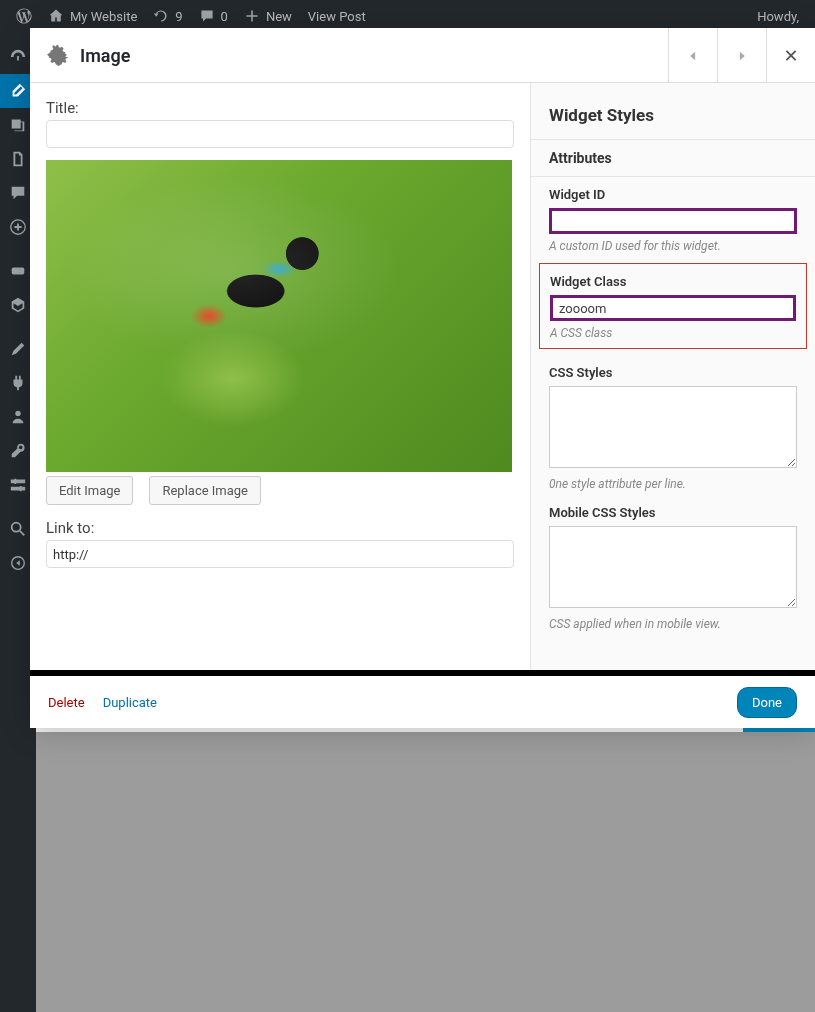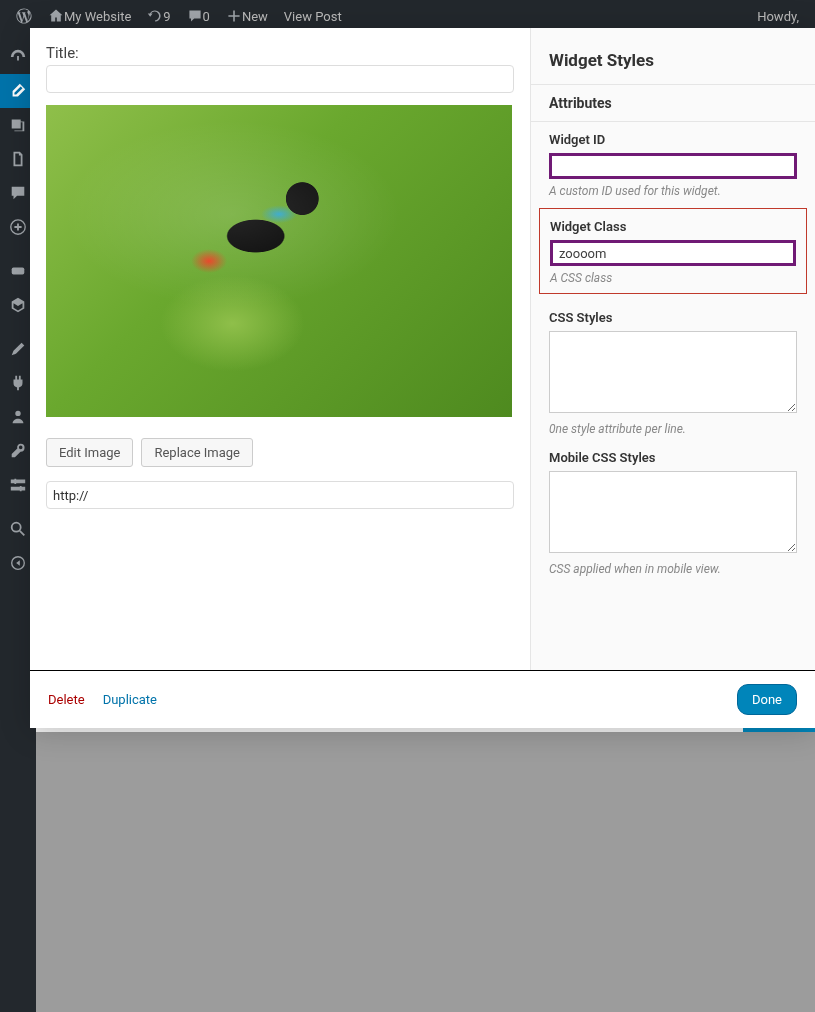--- a/index.html
+++ b/index.html
@@ -1,18 +1,18 @@
 <!DOCTYPE html>
 <html><head>
 <meta charset="utf-8">
 <style>
 *{box-sizing:border-box;margin:0;padding:0;font-family:-apple-system,BlinkMacSystemFont,"Segoe UI",Roboto,Helvetica,Arial,sans-serif}
 body{width:815px;height:1012px;background:#9c9c9c;overflow:hidden;position:relative}
 .adminbar{height:32px;background:#23282d;color:#bbb;display:flex;align-items:center;padding:0 8px;font-size:13px}
-.ab-item{display:flex;align-items:center;padding:0 8px;height:32px}
+.ab-item{display:flex;align-items:center;gap:6px;padding:0 8px;height:32px}
 .ab-spacer{flex:1}
 .adminbar .icon{width:16px;height:16px;display:inline-flex;align-items:center;justify-content:center;fill:#a0a5aa;color:#a0a5aa}
 .adminbar svg{width:16px;height:16px}
 .sidebar{position:absolute;left:0;top:32px;width:36px;height:980px;background:#23282d;display:flex;flex-direction:column;align-items:center;padding-top:8px;gap:0}
 .sidebar .cell{width:36px;height:34px;display:flex;align-items:center;justify-content:center;color:#a0a5aa}
 .sidebar .cell.active{background:#0073aa;color:#fff}
 .sidebar .gap{height:10px}
 .sidebar svg{width:18px;height:18px;fill:currentColor}
 .content-bg{position:absolute;left:36px;top:32px;right:0;height:700px;background:#f1f1f1}
 .content-bg .btn-blue{position:absolute;right:0;bottom:0;width:72px;height:32px;background:#0085ba;border-radius:3px 3px 0 0}
@@ -25,34 +25,34 @@
 .m-head .navbtn.prev{right:98px}
 .m-head .navbtn.next{right:49px}
 .m-head .navbtn.close{right:0;color:#555;font-size:18px}
 .m-head .navbtn svg{width:14px;height:14px;fill:currentColor}
 .m-body{flex:1;display:flex;position:relative;overflow:hidden}
 .left{flex:1;padding:16px;overflow:auto}
 .lbl{font-size:15px;color:#444;display:block;margin-bottom:3px}
 .tinput{width:100%;height:28px;border:1px solid #ddd;border-radius:4px;padding:0 6px;font-size:13px;color:#333}
 .imgbox{margin-top:12px;width:466px;height:312px;background:linear-gradient(135deg,#8fbf4a 0%,#6aa82e 40%,#4e8a1f 100%);position:relative;overflow:hidden}
 .imgbox::before{content:'';position:absolute;inset:0;background:radial-gradient(ellipse 60% 50% at 40% 35%,rgba(255,255,255,.15),transparent 60%),radial-gradient(circle 40px at 55% 30%,#0a0a0a 40%,transparent 42%),radial-gradient(ellipse 70px 40px at 45% 42%,#000 40%,transparent 42%),radial-gradient(ellipse 30px 20px at 35% 50%,#e83b1c,transparent 60%),radial-gradient(ellipse 30px 15px at 50% 35%,#2aa3c9,transparent 60%),radial-gradient(ellipse 120px 80px at 40% 70%,#8fbf4a,transparent 60%)}
-.row{margin-top:21px;display:flex;gap:8px}
+.row{margin-top:4px;display:flex;gap:16px}
 .btn{background:#f7f7f7;border:1px solid #ccc;border-radius:3px;padding:6px 12px;font-size:13px;color:#555;cursor:pointer}
 .right{width:285px;border-left:1px solid #e5e5e5;background:#fafafa;overflow-y:auto;position:relative}
 .right::-webkit-scrollbar{width:10px}
 .right::-webkit-scrollbar-thumb{background:#ccc;border-radius:5px}
 .r-title{padding:22px 18px 14px;font-size:17px;font-weight:700;color:#333}
 .r-sub{padding:10px 18px;font-size:14px;font-weight:700;color:#333;border-top:1px solid #e5e5e5;border-bottom:1px solid #e5e5e5;background:#fafafa}
 .field{padding:10px 18px 4px}
 .field.hl{border:1.5px solid #c0392b;margin:6px 8px 6px 8px;padding:10px 10px 8px}
 .flbl{font-size:13px;font-weight:600;color:#333;margin-bottom:6px;display:block}
 .fin{width:100%;height:26px;border:3px solid #701a75;padding:0 6px;font-size:13px;color:#404040}
 .fta{width:100%;height:82px;border:1px solid #ccc;padding:4px 6px;font-size:13px;resize:both}
 .hint{font-size:12px;font-style:italic;color:#888;margin-top:5px;display:block}
-.m-foot{height:58px;border-top:1px solid #000000;display:flex;align-items:center;padding:0 18px;background:#fff}
+.m-foot{height:58px;border-top:6px solid #000000;display:flex;align-items:center;padding:0 18px;background:#fff}
 .act-del{color:#a00;font-size:13px}
 .act-dup{color:#0073aa;font-size:13px;margin-left:18px}
 .m-foot .sp{flex:1}
 .done{background:#0085ba;border:1px solid #006799;color:#fff;border-radius:11px;padding:7px 14px;font-size:13px}
 </style>
 </head>
 <body>
 
 <div class="adminbar">
   <div class="ab-item">
@@ -186,31 +186,49 @@
         <path d="M12 7l-4 3 4 3z"></path>
       </svg>
     </div>
 </div>
 
 <div class="content-bg">
   <div class="btn-blue"></div>
 </div>
 
 <div class="modal">
+  <div class="m-head">
+    <span class="gear"><svg viewBox="0 0 20 20">
+          <path d="M10 6a4 4 0 1 0 0 8 4 4 0 0 0 0-8zm0 2a2 2 0 1 1 0 4 2 2 0 0 1 0-4zm7.4 3.3 1.6-1.3-1.6-1.3.1-1.1-1.9-.8-.6-1L16 4l-1.5-1.5-1.8.9-1-.6-.8-1.9-1.1.1L8.5 2.6 7.2 1 5.7 2.5l.9 1.8-.6 1-1.9.8.1 1.1L2.6 8.5 1 9.8l1.6 1.3-.1 1.1 1.9.8.6 1L4 15.8l1.5 1.5 1.8-.9 1 .6.8 1.9 1.1-.1 1.3 1.6 1.3-1.6 1.1.1.8-1.9 1-.6 1.8.9L18.5 16l-.9-1.8.6-1 1.9-.8z"></path>
+        </svg></span>
+    <h2>Image</h2>
+    <div class="navbtn prev">
+        <svg viewBox="0 0 20 20">
+          <path d="M13 4l-7 6 7 6z"></path>
+        </svg>
+      </div>
+    <div class="navbtn next">
+        <svg viewBox="0 0 20 20">
+          <path d="M7 4l7 6-7 6z"></path>
+        </svg>
+      </div>
+    <div class="navbtn close">✕</div>
+  </div>
 
   <div class="m-body">
     <div class="left">
       <label class="lbl">Title:</label>
       <input class="tinput" value="" style="">
       <div class="imgbox"></div>
       <div class="row">
         <button class="btn">Edit Image</button>
         <button class="btn">Replace Image</button>
       </div>
       <div style="margin-top:14px">
+        <label class="lbl">Link to:</label>
         <input class="tinput" value="http://" style="">
       </div>
     </div>
 
     <div class="right">
       <div class="r-title">Widget Styles</div>
       <div class="r-sub">Attributes</div>
 
       <div class="field">
         <label class="flbl">Widget ID</label>

